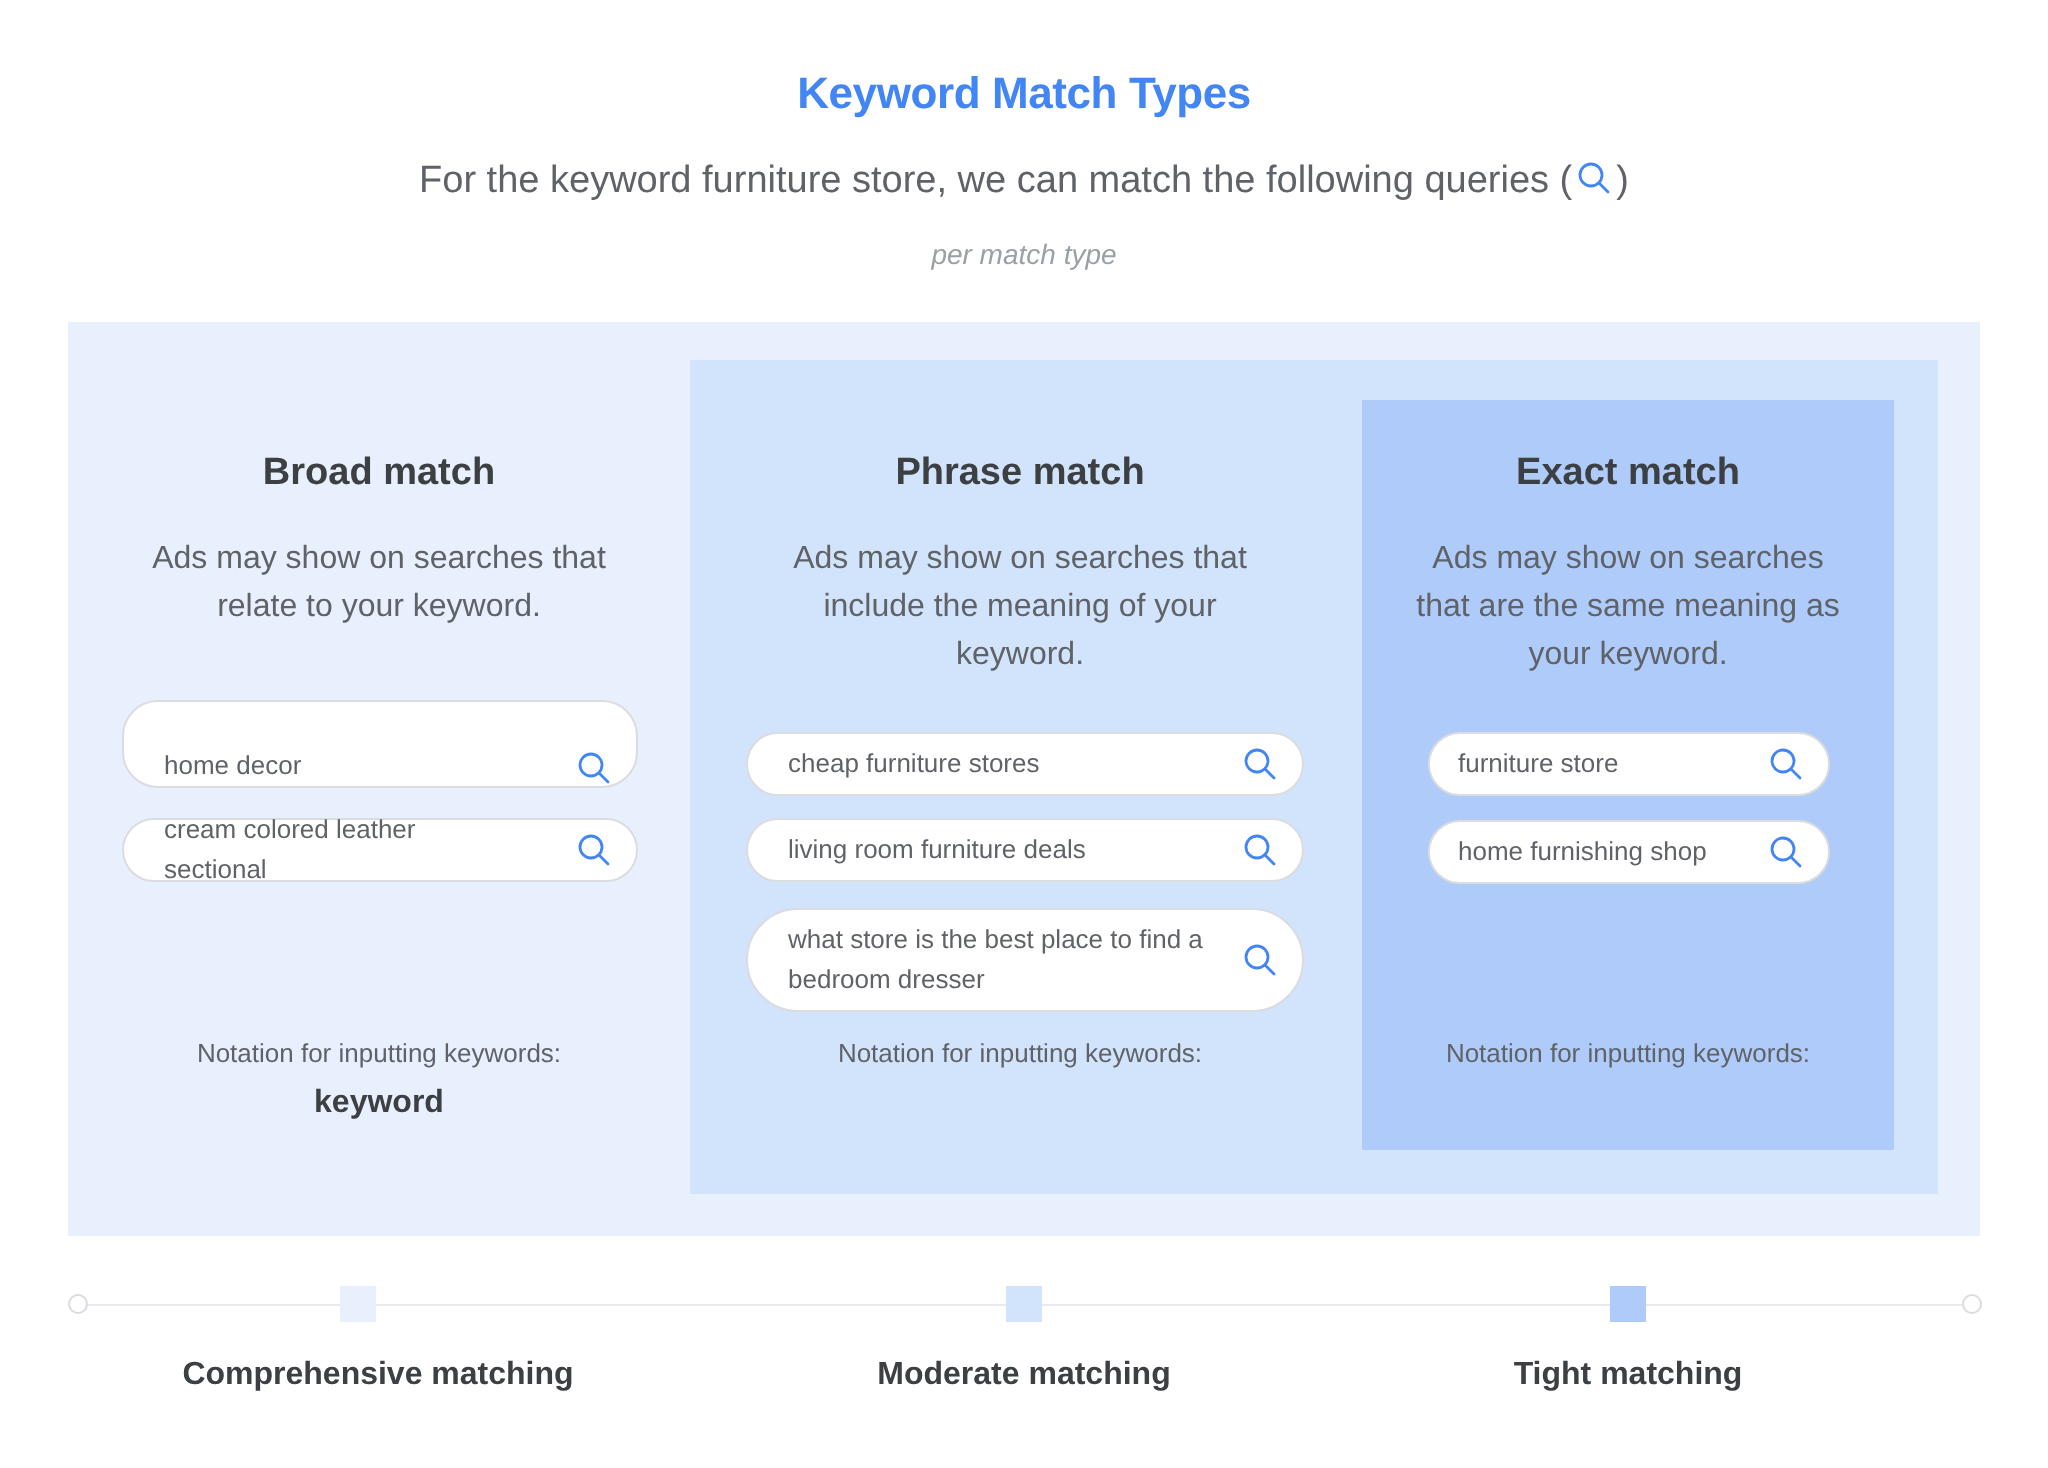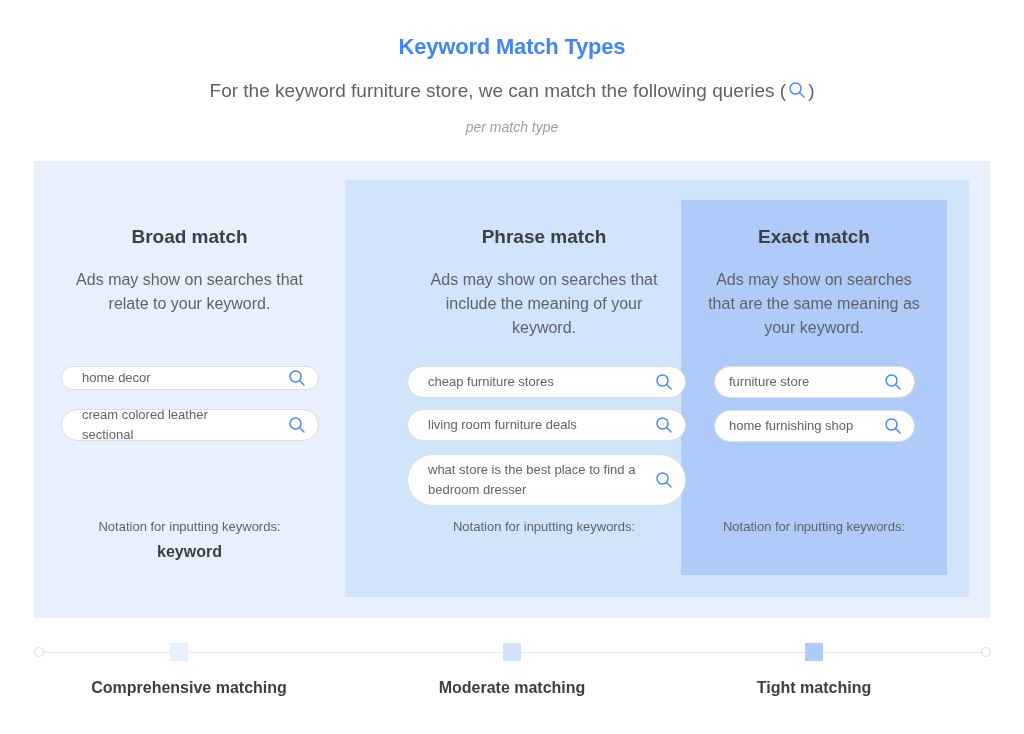--- a/index.html
+++ b/index.html
@@ -14,21 +14,21 @@
   .caption { position: absolute; left: 0; width: 1024px; top: 119px; text-align: center;
     font-size: 14px; font-style: italic; color: #9aa0a6; }
 
   .box { position: absolute; }
   .box-broad { left: 34px; top: 161px; width: 956px; height: 457px; background: #e8f0fe; }
   .box-phrase { left: 345px; top: 180px; width: 624px; height: 417px; background: #d2e3fc; }
   .box-exact { left: 681px; top: 200px; width: 266px; height: 375px; background: #aecbfa; }
 
   .col { position: absolute; text-align: center; }
   .col-broad { left: 34px; width: 311px; padding-left: 13px; }
-  .col-phrase { left: 345px; width: 330px; margin-left: 34px; }
+  .col-phrase { left: 345px; width: 330px; }
   .col-exact { left: 681px; width: 266px; }
 
   .col h2 { position: absolute; left: 0; right: 0; top: 226px; font-size: 19px; font-weight: bold; color: #3c4043; }
   .col .desc { position: absolute; left: 0; right: 0; top: 268px; font-size: 16px; line-height: 24px; color: #5f6368; }
   .col-broad .desc { padding: 0 40px; }
   .col-phrase .desc { padding: 0 40px; }
   .col-exact .desc { padding: 0 20px; }
 
   .pill { position: absolute; background: #fff; border: 1px solid #dadce0; border-radius: 18px;
     display: flex; align-items: center; justify-content: space-between; padding: 0 12px 0 20px;
@@ -64,21 +64,21 @@
 </div>
 <div class="caption">per match type</div>
 
 <div class="box box-broad"></div>
 <div class="box box-phrase"></div>
 <div class="box box-exact"></div>
 
 <div class="col col-broad" style="top:0;height:734px;">
   <h2>Broad match</h2>
   <div class="desc">Ads may show on searches that relate to your keyword.</div>
-  <div class="pill" style="left:27px;width:258px;top:366px;height:24px;">
+  <div class="pill" style="left:27px;width:258px;top:350px;height:44px;align-items:flex-end;">
     <span class="pill-text">home decor</span>
     <svg class="s-icon">
         <use href="#mag"></use>
       </svg>
   </div>
   <div class="pill" style="left:27px;width:258px;top:409px;height:32px;gap:32px;">
     <span class="pill-text">cream colored leather sectional</span>
     <svg class="s-icon">
         <use href="#mag"></use>
       </svg>

